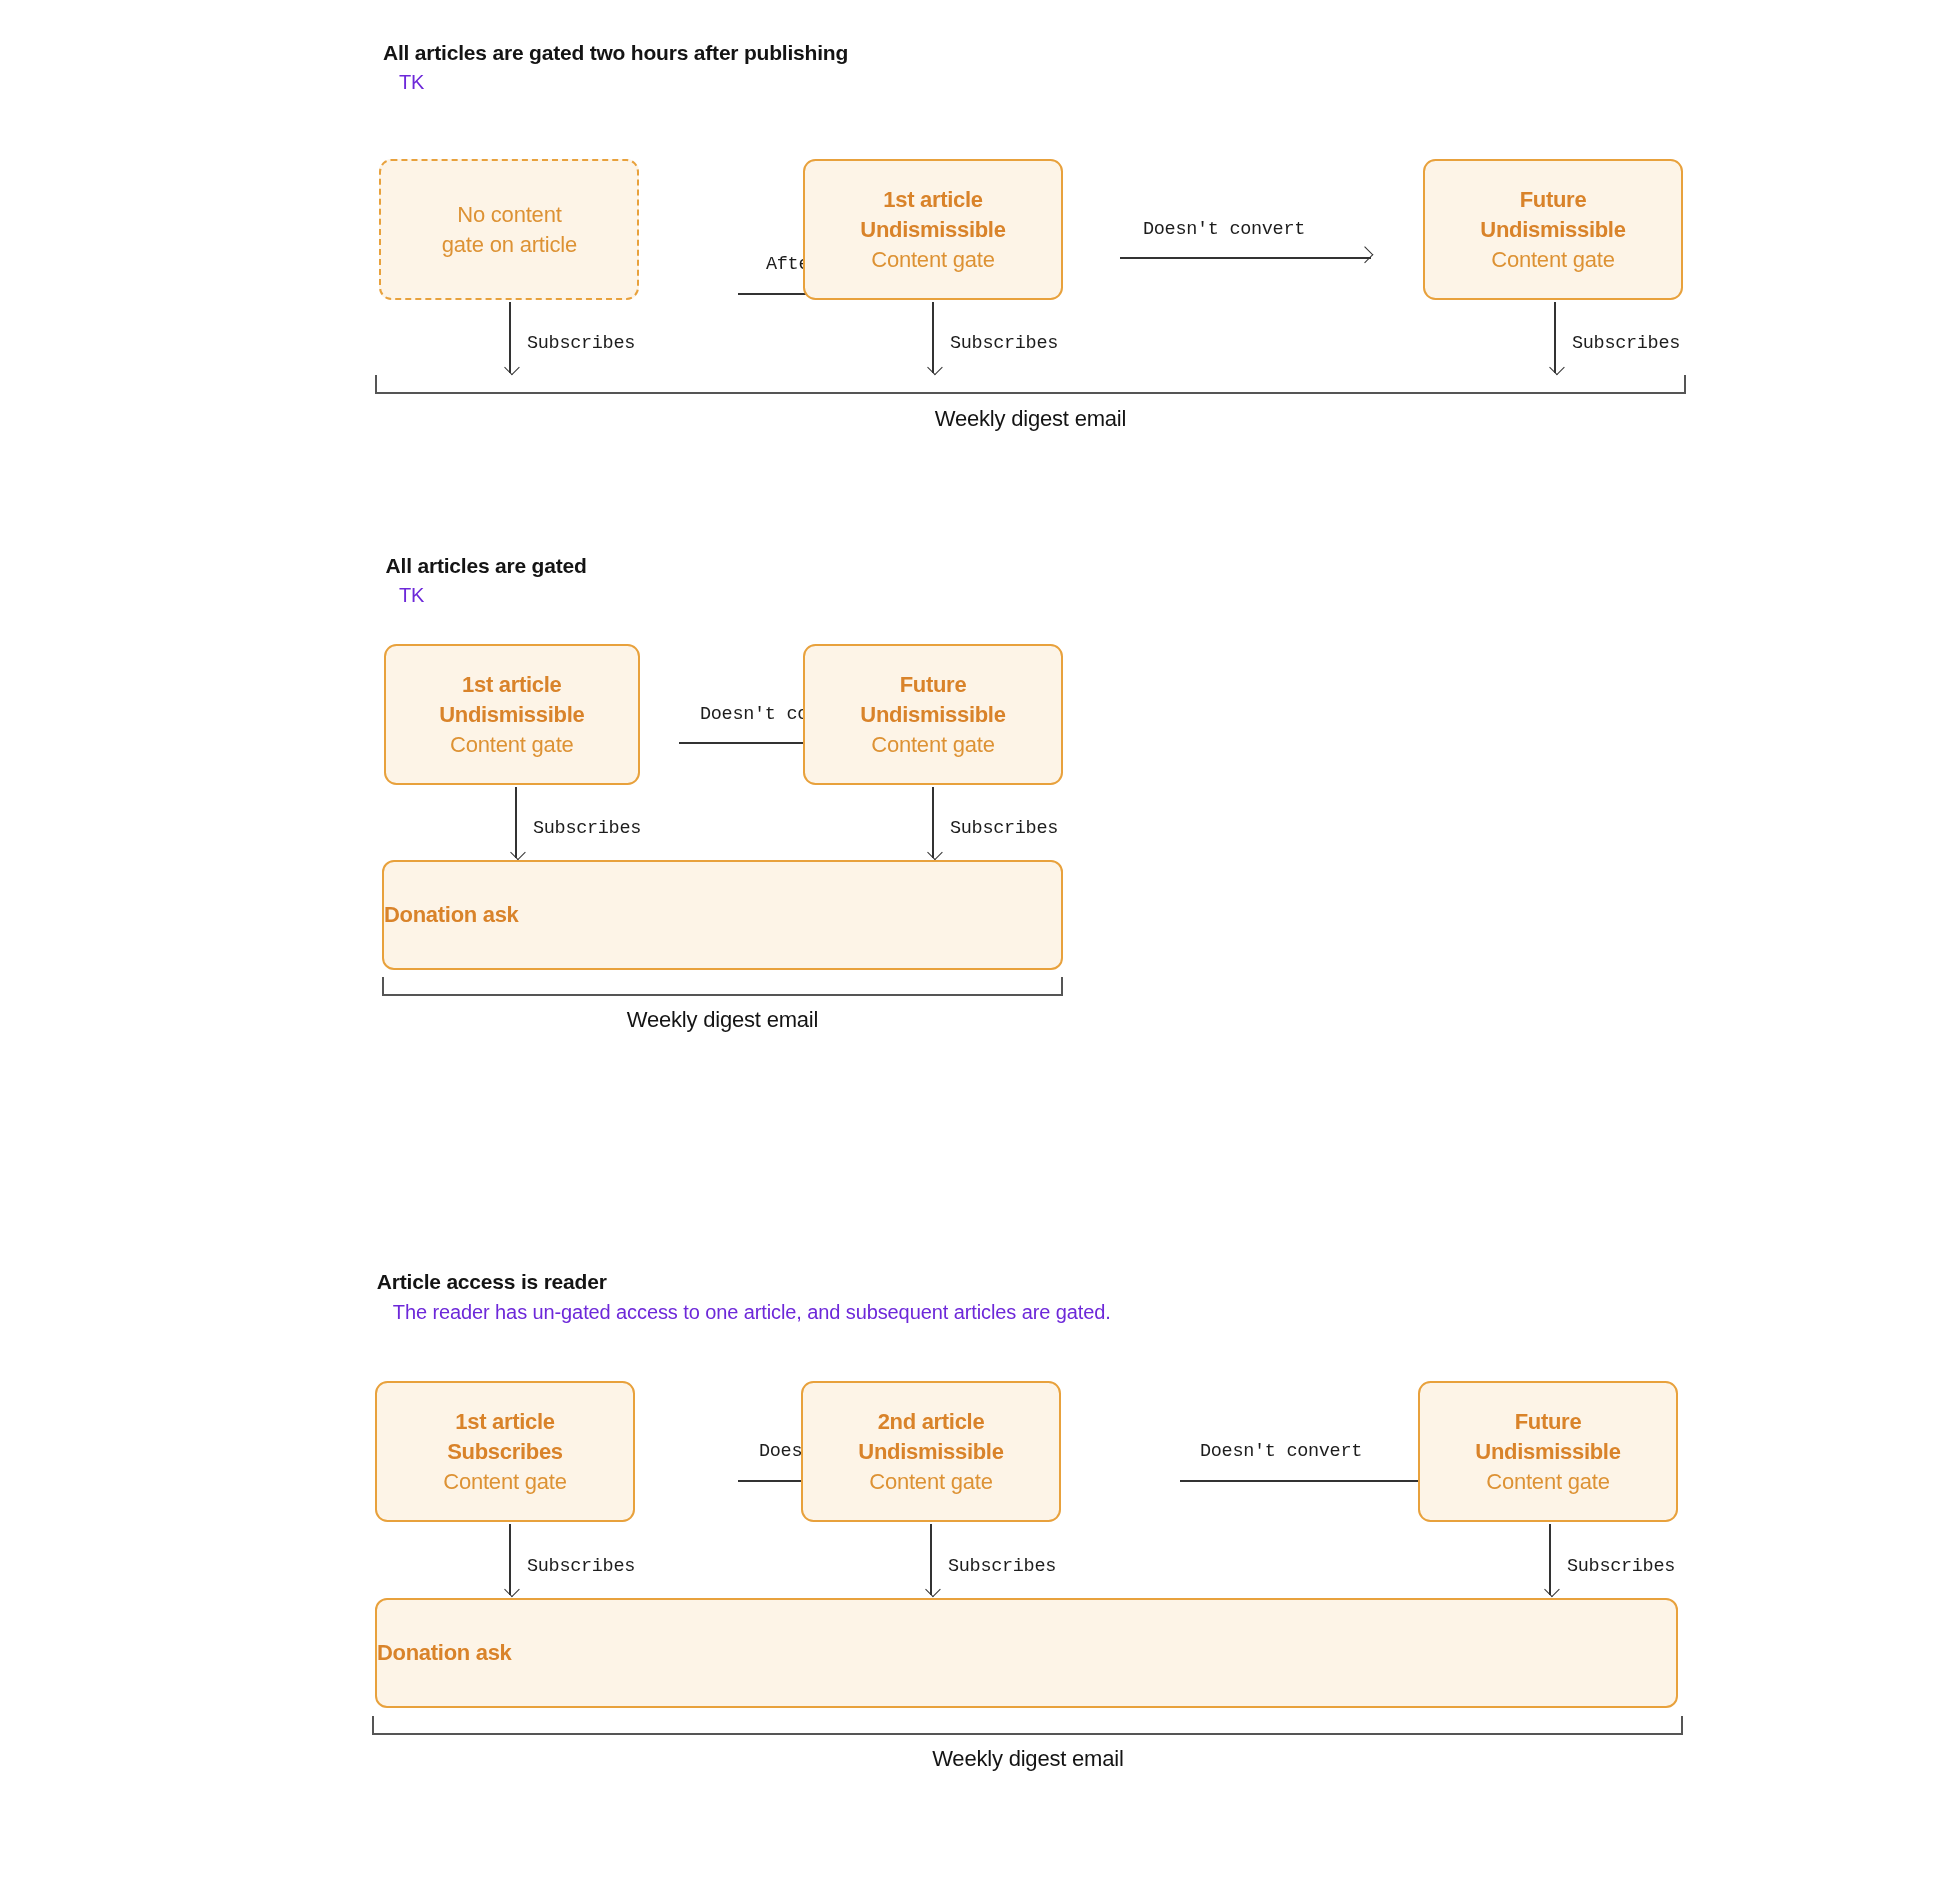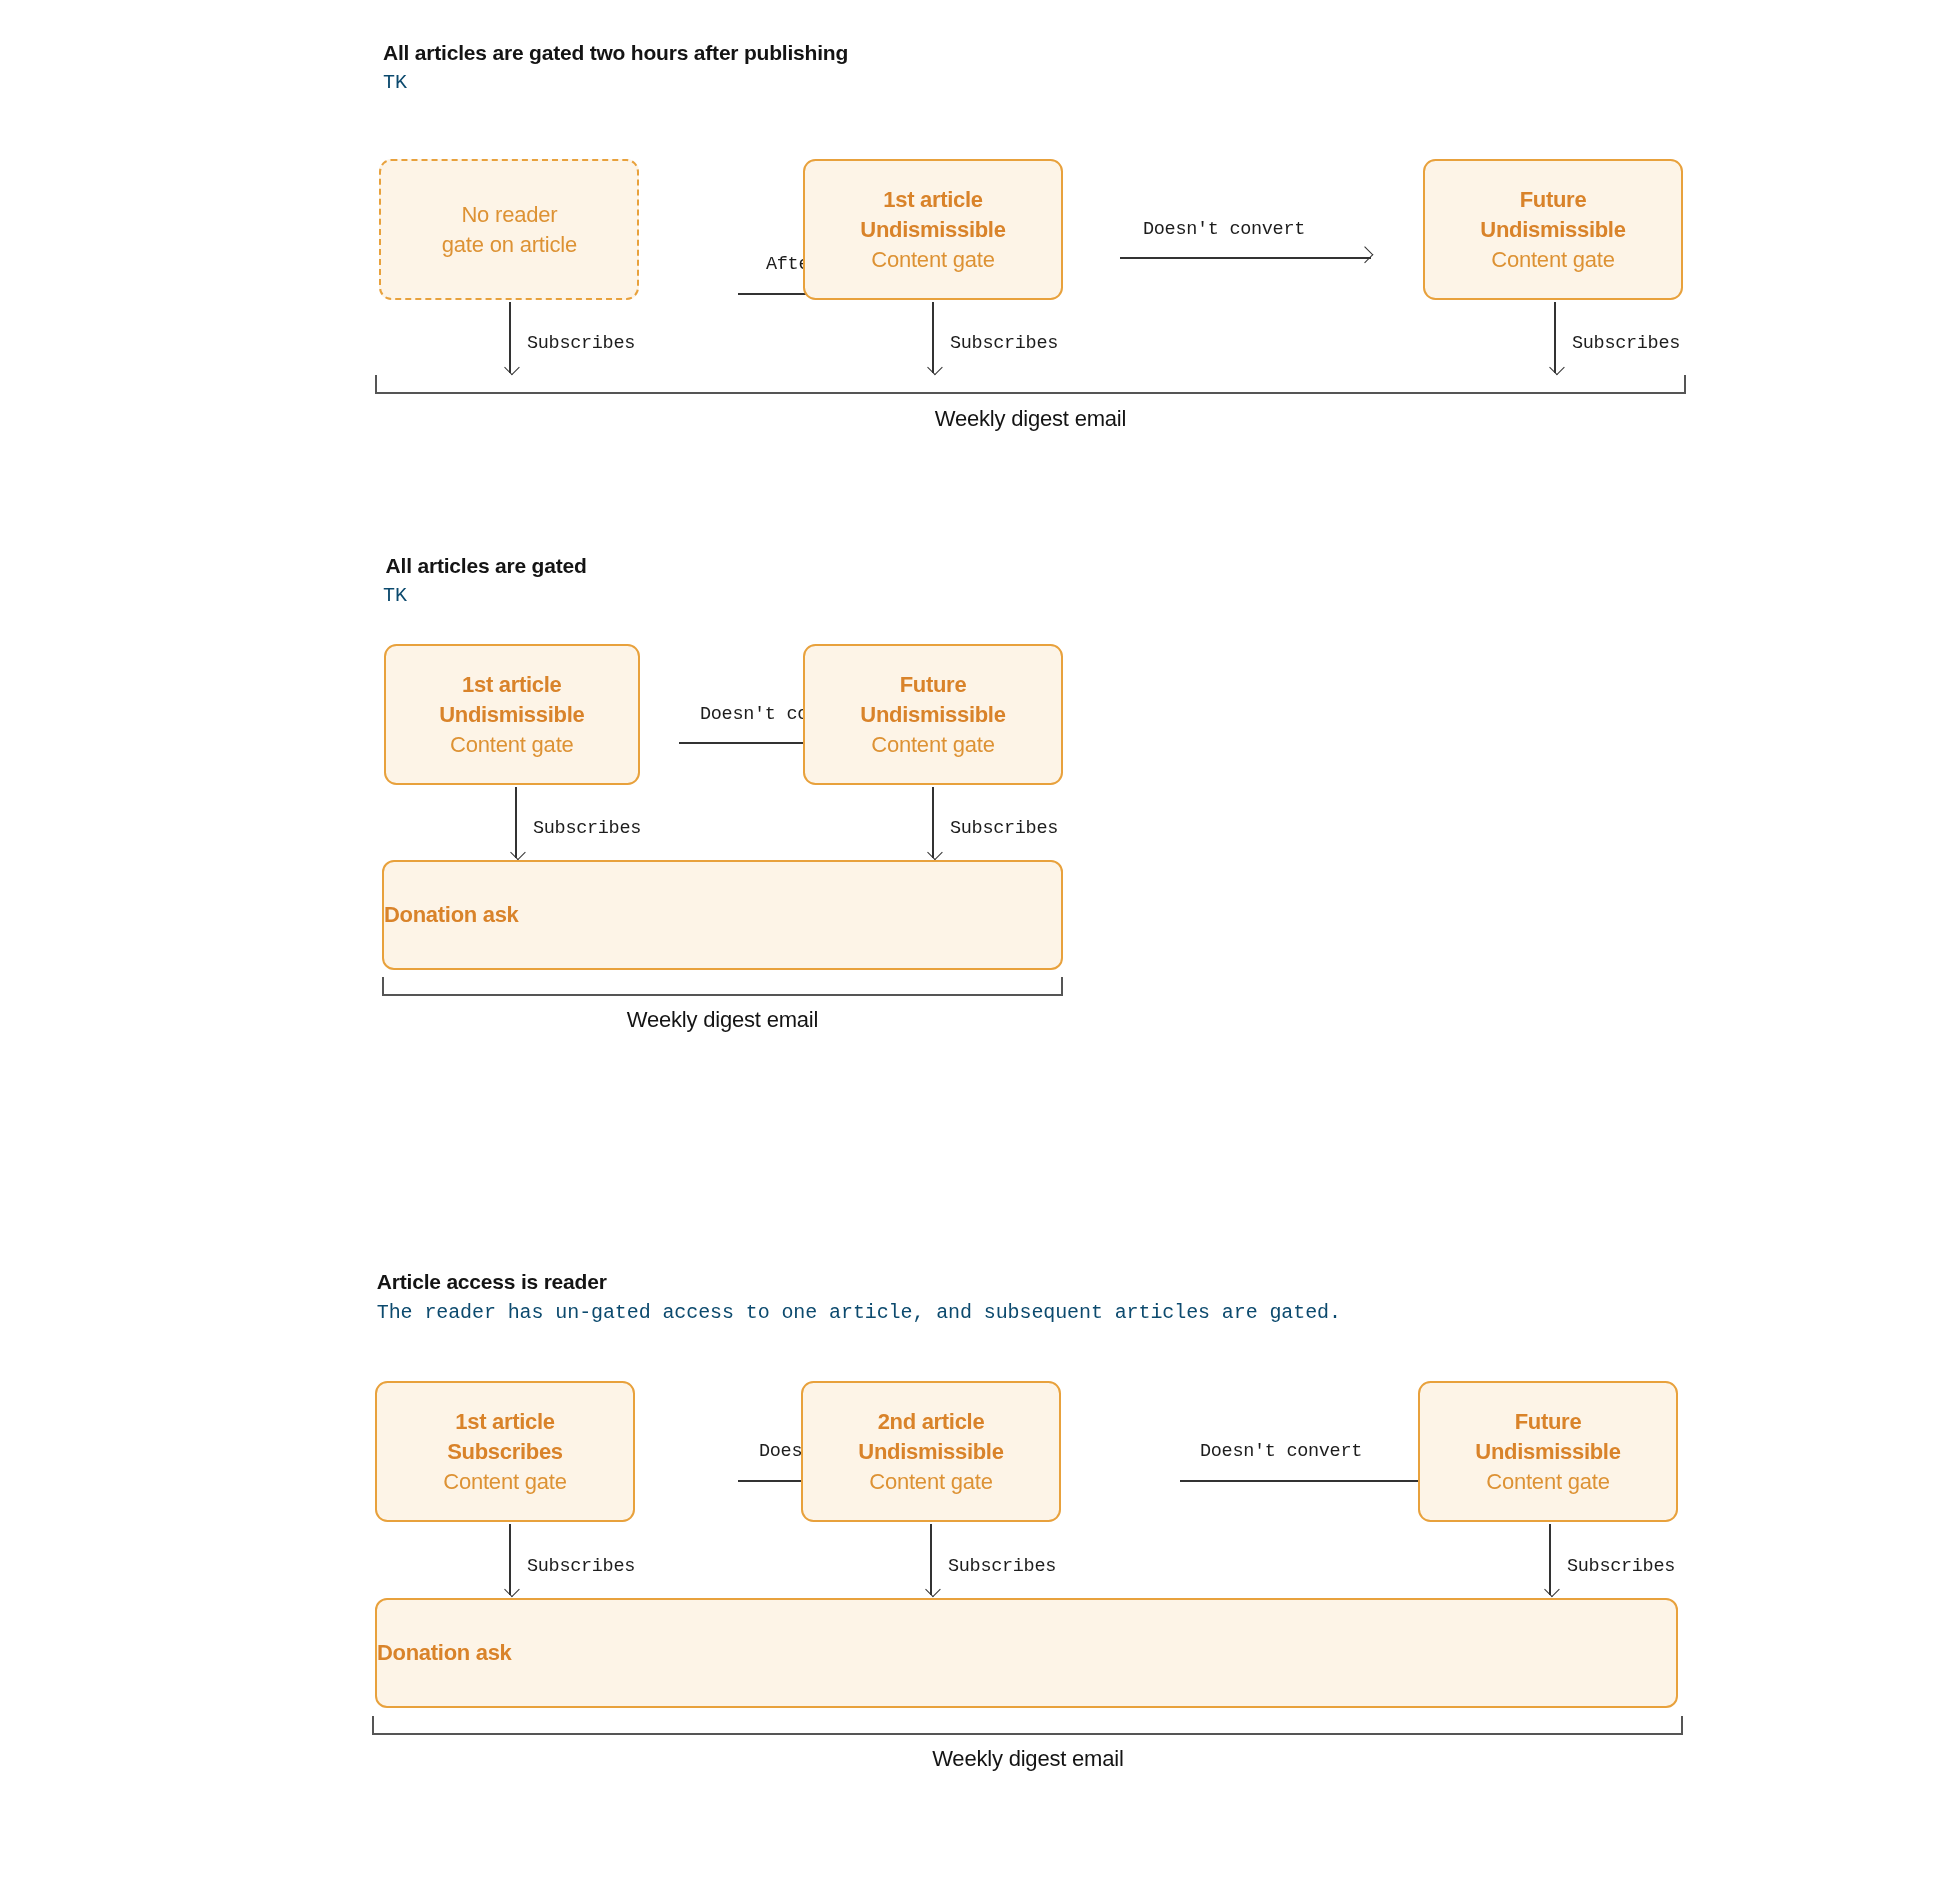--- a/index.html
+++ b/index.html
@@ -55,26 +55,27 @@
     position: absolute;
     font-family: "Liberation Sans", sans-serif;
     font-weight: 700;
     font-size: 21px;
     color: #141414;
     letter-spacing: -0.2px;
     white-space: nowrap;
   }
   .sec-sub {
     position: absolute;
-    font-family: Liberation Mono, monospace;
+    font-family: Liberation Sans, sans-serif;
     font-weight: 400;
     font-size: 20px;
-    color: #0c4a6e;
+    color: #6d28d9;
     letter-spacing: -0.1px;
     white-space: nowrap;
+    margin-left: 16px;
   }
 
   
   .gate-box {
     position: absolute;
     background: #fdf4e7;
     border: 2.2px solid #e8a13c;
     border-radius: 12.4px;
     display: flex;
     flex-direction: column;
@@ -197,21 +198,21 @@
 
 
   <div id="main">
 
     <div class="section" id="section-current" style="top:0;height:459px;">
 
       <div class="sec-title" style="left:8px; top:41px;">All articles are gated two hours after publishing</div>
       <div class="sec-sub" style="left:8px; top:71px;">TK</div>
 
       <div class="gate-box dashed" style="left:4.4px; top:159px; width:260px; height:141px;">
-        <span class="gate-line-n">No reader</span>
+        <span class="gate-line-n">No content</span>
         <span class="gate-line-n">gate on article</span>
       </div>
 
       <div class="clock-icon" style="left:437px; top:172px;">
         <svg width="53" height="53" viewBox="0 0 60 60">
           <circle cx="30" cy="30" r="25" fill="none" stroke="#1d1d1d" stroke-width="2.2"></circle>
           <line x1="30" y1="30" x2="30" y2="12" stroke="#1d1d1d" stroke-width="2.2"></line>
           <line x1="30" y1="30" x2="40" y2="40" stroke="#1d1d1d" stroke-width="2.2"></line>
         </svg>
       </div>

